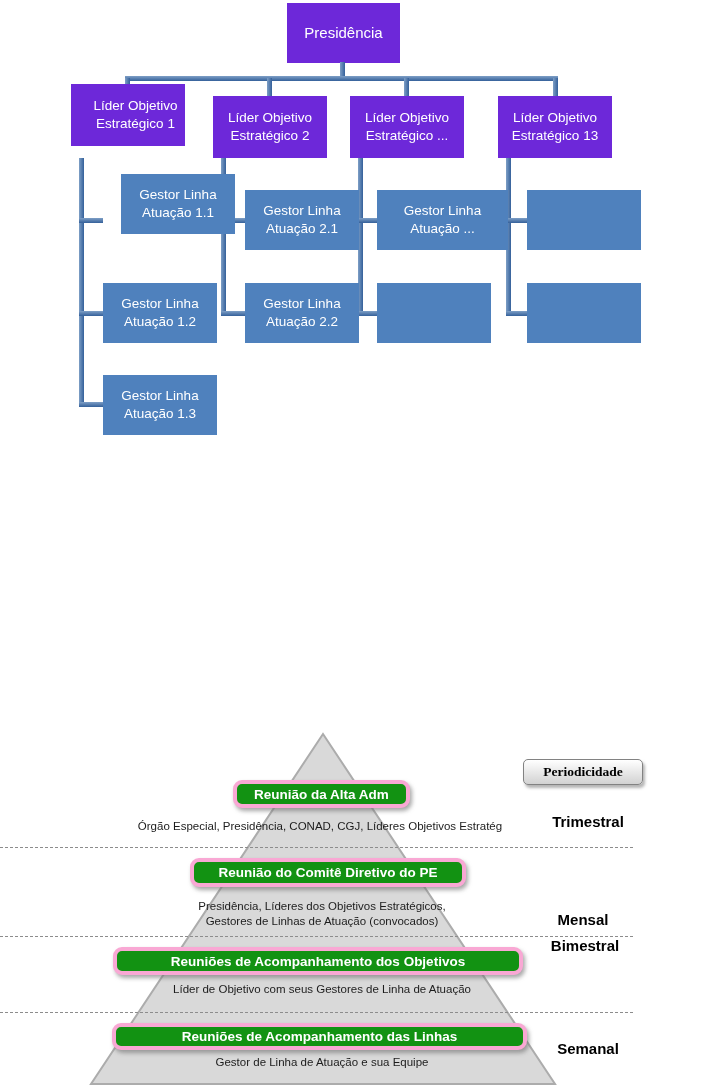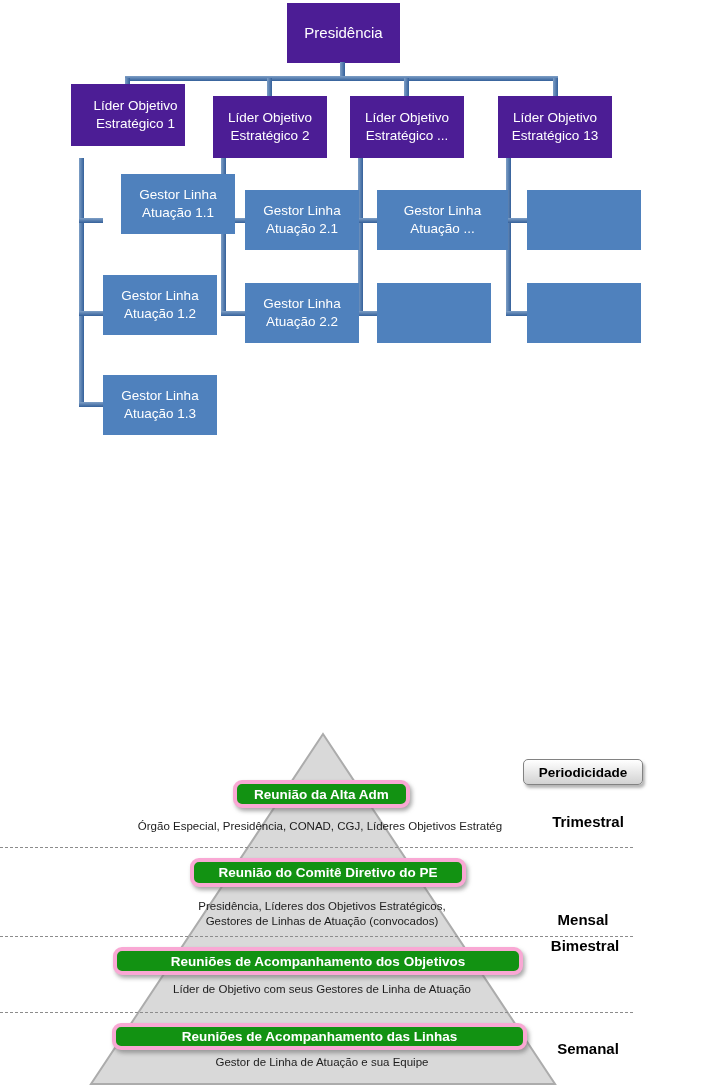--- a/index.html
+++ b/index.html
@@ -5,21 +5,21 @@
   html,body{margin:0;padding:0;background:#fff;}
   .page{
     position:relative;width:712px;height:1092px;background:#fff;overflow:hidden;
     font-family:"Liberation Sans", sans-serif;
   }
   
   .obox{
     position:absolute;display:flex;align-items:center;justify-content:center;
     text-align:center;color:#fff;line-height:1.32;padding:1px;box-sizing:border-box;
   }
-  .green-box{background:#4c1d95;font-size:13.5px;}
+  .green-box{background:#6d28d9;font-size:13.5px;}
   .root-box{font-size:15px;}
   .blue-box{background:#4F81BD;font-size:13.5px;}
   .hline{position:absolute;height:5px;background:linear-gradient(#7E9FC6,#34609A);}
   .vline{position:absolute;width:5px;background:linear-gradient(to right,#7E9FC6,#34609A);}
   
   .pyr-svg{position:absolute;left:88px;top:731px;}
   .dash{position:absolute;left:0;width:633px;height:0;border-top:1px dashed #8c8c8c;}
   .bar{
     position:absolute;display:flex;align-items:center;justify-content:center;
     background:#129212;border:4px solid #f9a8d4;border-radius:9px;box-sizing:border-box;
@@ -71,41 +71,41 @@
     <div class="hline" style="left:79px;top:311px;width:24px;"></div>
     <div class="hline" style="left:79px;top:402px;width:24px;"></div>
     <div class="hline" style="left:221px;top:218px;width:24px;"></div>
     <div class="hline" style="left:221px;top:311px;width:24px;"></div>
     <div class="hline" style="left:358px;top:218px;width:19px;"></div>
     <div class="hline" style="left:358px;top:311px;width:19px;"></div>
     <div class="hline" style="left:506px;top:218px;width:21px;"></div>
     <div class="hline" style="left:506px;top:311px;width:21px;"></div>
 
     <div class="obox blue-box" style="left:103px;top:174px;width:114px;height:60px;margin-left:18px;">Gestor Linha Atuação 1.1</div>
-    <div class="obox blue-box" style="left:103px;top:275px;width:114px;height:60px;">Gestor Linha Atuação 1.2</div>
+    <div class="obox blue-box" style="left:103px;top:283px;width:114px;height:60px;">Gestor Linha Atuação 1.2</div>
     <div class="obox blue-box" style="left:103px;top:375px;width:114px;height:60px;">Gestor Linha Atuação 1.3</div>
     <div class="obox blue-box" style="left:245px;top:190px;width:114px;height:60px;">Gestor Linha Atuação 2.1</div>
     <div class="obox blue-box" style="left:245px;top:283px;width:114px;height:60px;">Gestor Linha Atuação 2.2</div>
     <div class="obox blue-box" style="left:377px;top:190px;width:131px;height:60px;">Gestor Linha Atuação ...</div>
     <div class="obox blue-box" style="left:377px;top:283px;width:114px;height:60px;"></div>
     <div class="obox blue-box" style="left:527px;top:190px;width:114px;height:60px;"></div>
     <div class="obox blue-box" style="left:527px;top:283px;width:114px;height:60px;"></div>
   </section>
 
   <section>
 
     <svg class="pyr-svg" width="470" height="356">
       <polygon points="235,3 3,353 467,353" fill="#D9D9D9" stroke="#ACACAC" stroke-width="2"></polygon>
     </svg>
 
     <div class="dash" style="top:847px;"></div>
     <div class="dash" style="top:936px;"></div>
     <div class="dash" style="top:1012px;"></div>
 
-    <div class="pbutton" style="left:523px;top:759px;width:120px;height:26px;">Periodicidade</div>
+    <div class="pbutton" style="left:523px;top:759px;width:120px;height:26px;font-family:Liberation Serif, serif;">Periodicidade</div>
 
     <div class="bar" style="left:233px;top:780px;width:177px;height:28px;">Reunião da Alta Adm</div>
     <div class="caption" style="left:60px;top:819px;width:520px;">Órgão Especial, Presidência, CONAD, CGJ, Líderes Objetivos Estratég</div>
     <div class="period" style="left:528px;top:813px;">Trimestral</div>
 
     <div class="bar" style="left:190px;top:858px;width:276px;height:29px;">Reunião do Comitê Diretivo do PE</div>
     <div class="caption" style="left:142px;top:899px;width:360px;">Presidência, Líderes dos Objetivos Estratégicos,
 Gestores de Linhas de Atuação (convocados)</div>
     <div class="period" style="left:525px;top:889px;margin-top:48px;">Bimestral</div>
 

